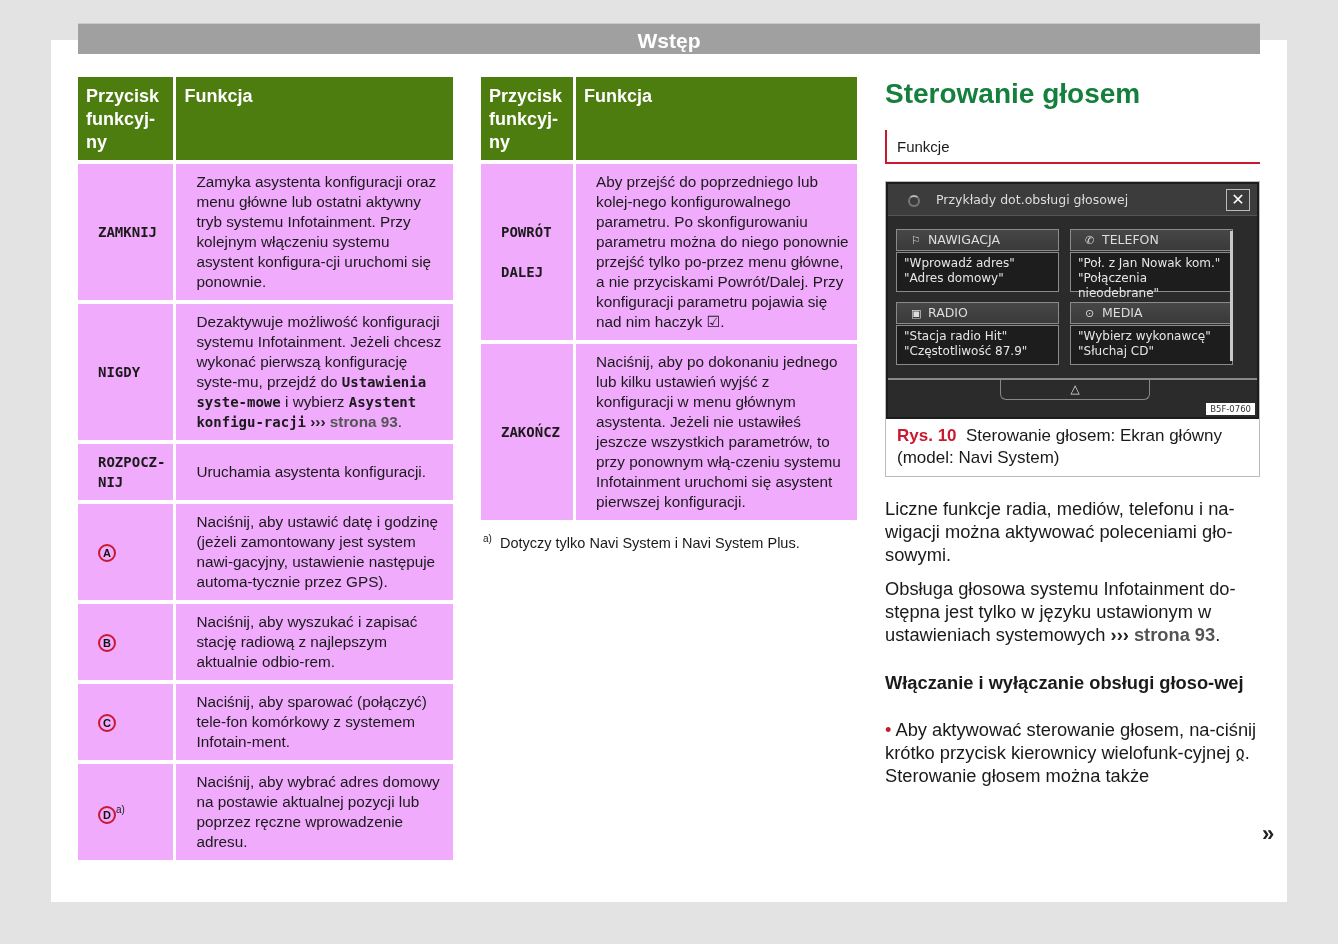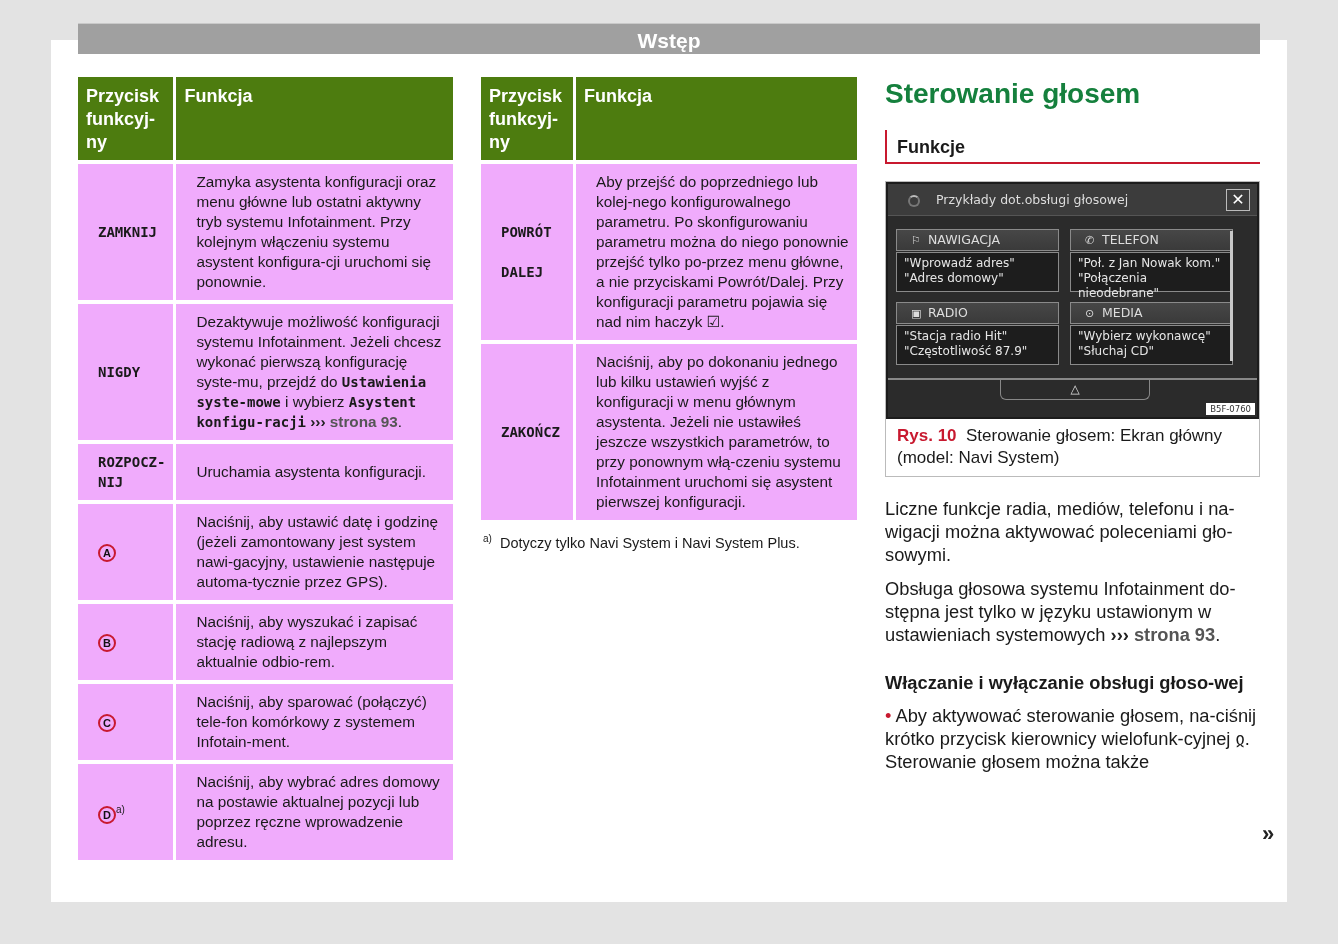--- a/index.html
+++ b/index.html
@@ -20,21 +20,21 @@
   table.ftable tr.first td { border-top: 4px solid #fff; }
   .mono { font-family: "DejaVu Sans Mono", monospace; font-weight: bold; font-size: 14px; }
   .link { color: #555; font-weight: bold; }
   .arrows { font-weight: bold; color: #222; }
   .circle { display: inline-flex; align-items: center; justify-content: center; width: 18px; height: 18px; border: 2px solid #c8192f; border-radius: 50%; font-family: "Liberation Sans", sans-serif; font-weight: bold; font-size: 11px; color: #111; }
   sup { font-size: 10px; font-family: "Liberation Sans", sans-serif; font-weight: normal; }
   .key-gap { display: block; height: 20px; }
   .footnote { margin-top: 13px; font-size: 14.5px; padding-left: 2px; }
 
   .h1 { color: #15803d; font-weight: bold; font-size: 28px; line-height: 34px; margin-top: 0; }
-  .h2 { margin-top: 19px; border-left: 2px solid #c8192f; border-bottom: 2px solid #c8192f; padding: 4px 0 2px 10px; font-weight: bold; font-size: 18px; line-height: 26px; }
+  .h2 { margin-top: 19px; border-left: 2px solid #c8192f; border-bottom: 2px solid #c8192f; padding: 4px 0 2px 10px; font-weight: normal; font-size: 15px; line-height: 26px; }
   .figure { margin-top: 17px; border: 1px solid #bbb; }
   .screen { background: #2b2b2b; height: 237px; position: relative; border: 2px solid #1c1c1c; }
   .scr-head { position: absolute; left: 0; right: 0; top: 0; height: 32px; background: #3c3c3c; border-bottom: 1px solid #555; color: #ddd; font-size: 12.5px; line-height: 32px; padding-left: 48px; font-family: "DejaVu Sans", sans-serif; }
   .scr-spinner { position: absolute; left: 20px; top: 11px; width: 12px; height: 12px; border: 2px solid #777; border-top-color: #bbb; border-radius: 50%; }
   .scr-close { position: absolute; right: 7px; top: 5px; width: 24px; height: 22px; border: 1px solid #bbb; color: #fff; text-align: center; line-height: 20px; font-size: 16px; }
   .scr-tile { position: absolute; width: 163px; }
   .tile-head { height: 22px; border: 1px solid #8a8a8a; background: linear-gradient(#474747, #3a3a3a); color: #ddd; font-size: 12.5px; line-height: 20px; padding-left: 14px; font-family: "DejaVu Sans", sans-serif; }
   .tile-body { height: 40px; margin-top: 1px; border: 1px solid #8a8a8a; background: #1d1d1d; color: #e6e6e6; font-size: 12px; line-height: 15px; padding: 3px 7px; font-family: "DejaVu Sans", sans-serif; }
   .tile-icon { display: inline-block; width: 14px; margin-right: 3px; color: #ddd; font-size: 11px; }
   .scr-scroll { position: absolute; right: 24px; top: 47px; width: 3px; height: 130px; background: #c8c8c8; }
@@ -159,17 +159,17 @@
         <div class="scr-tab">△</div>
       </div>
       <div class="scr-code">B5F-0760</div>
     </div>
     <div class="caption"><span class="rys">Rys. 10</span>&nbsp; <span>Sterowanie głosem: Ekran główny (model: Navi System)</span></div>
   </div>
 
   <p class="para first">Liczne funkcje radia, mediów, telefonu i na-wigacji można aktywować poleceniami gło-sowymi.</p>
   <p class="para"><span>Obsługa głosowa systemu Infotainment do-stępna jest tylko w języku ustawionym w ustawieniach systemowych </span><span class="arrows">›››</span> <span class="link">strona 93</span>.</p>
   <div class="h3">Włączanie i wyłączanie obsługi głoso-wej</div>
-  <p class="para" style="margin-top:10px"><span class="bullet">•</span> <span>Aby aktywować sterowanie głosem, na-ciśnij krótko przycisk kierownicy wielofunk-cyjnej</span> <span>ჲ</span><span>. Sterowanie głosem można także</span></p>
+  <p class="para" style="margin-top:24px"><span class="bullet">•</span> <span>Aby aktywować sterowanie głosem, na-ciśnij krótko przycisk kierownicy wielofunk-cyjnej</span> <span>ჲ</span><span>. Sterowanie głosem można także</span></p>
 </div>
 
 <div class="cont-arrow">»</div>
 <div class="page-num">15</div>
 
 </body></html>

